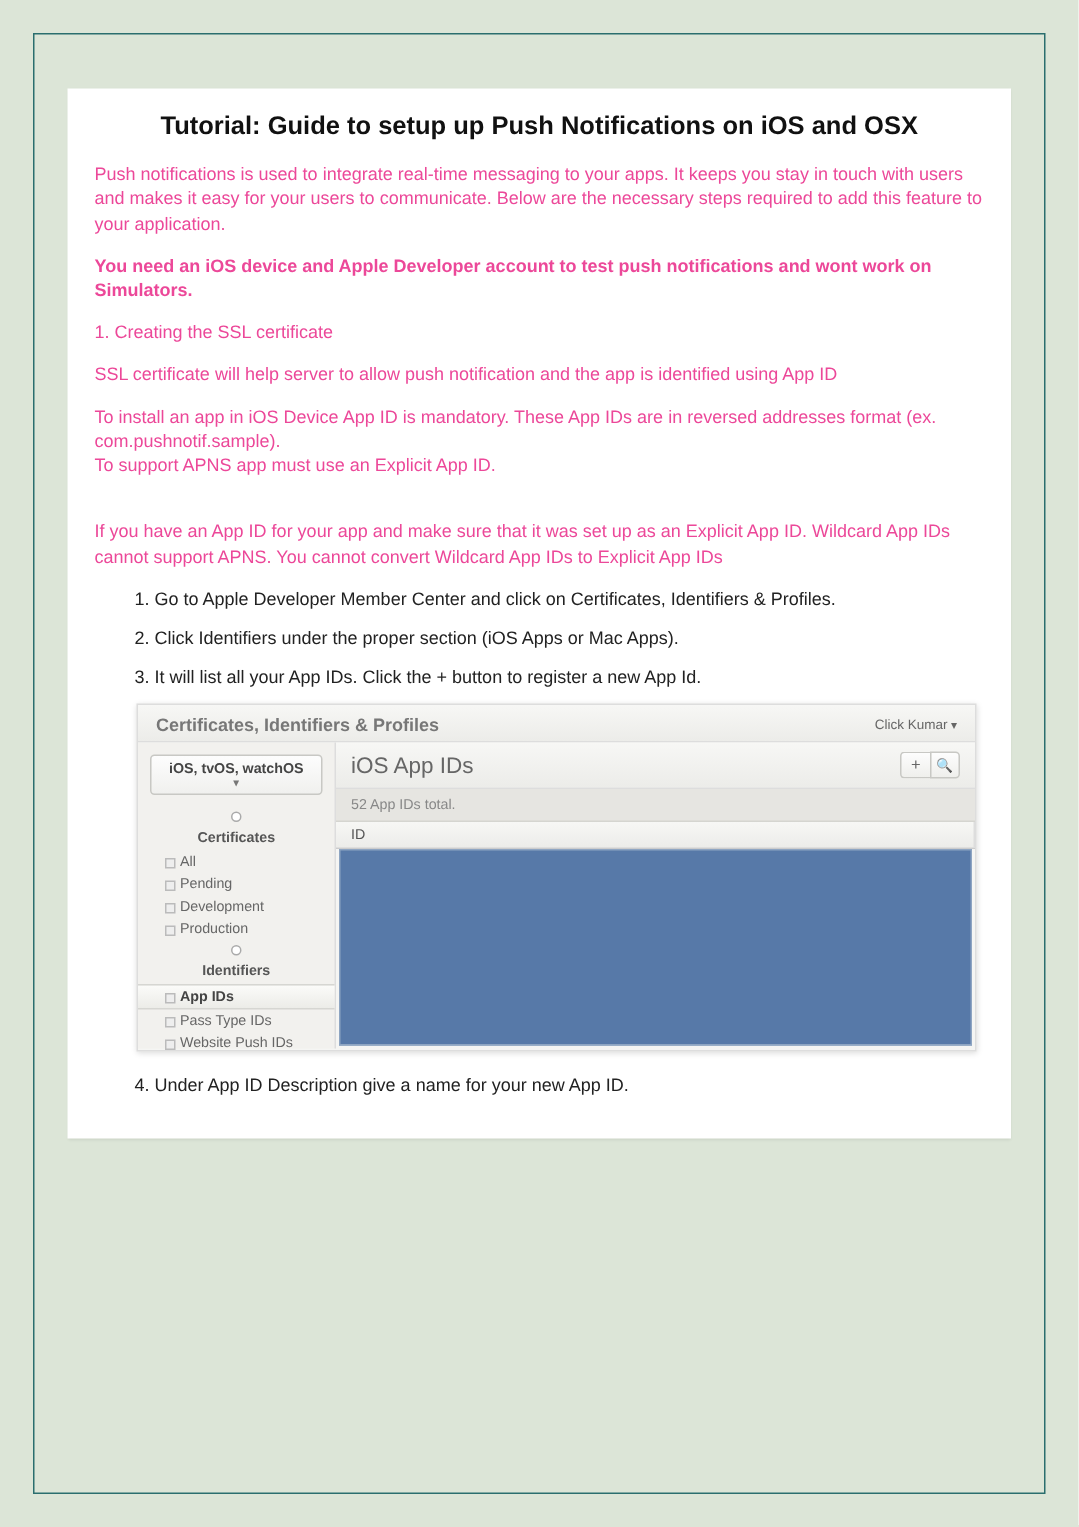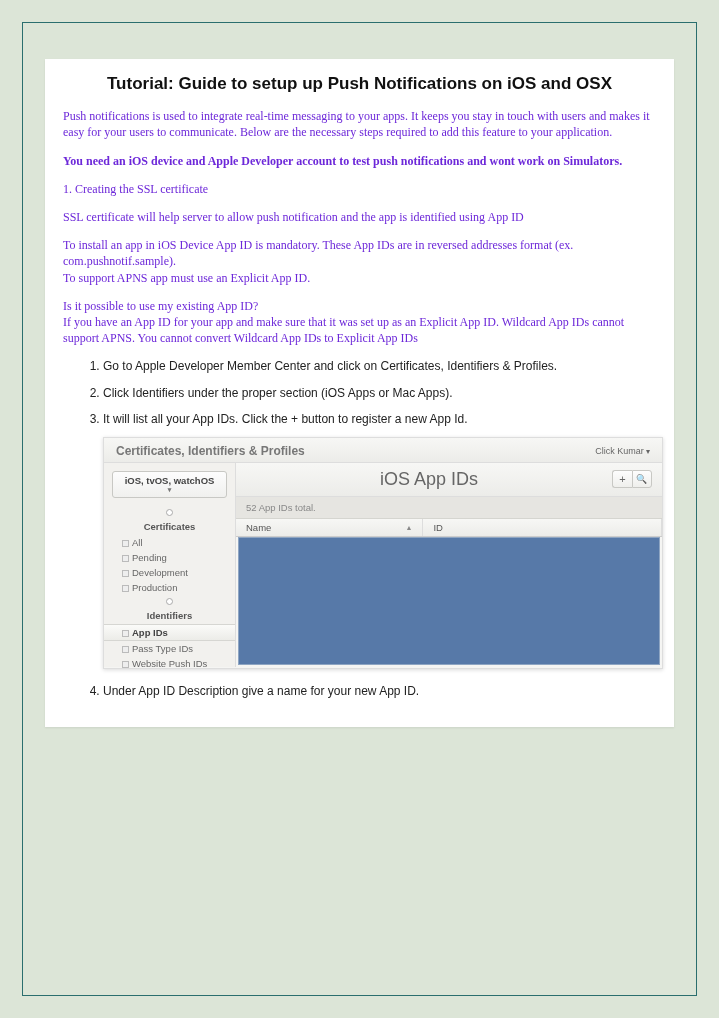--- a/index.html
+++ b/index.html
@@ -25,35 +25,34 @@
   .title {
     font-size: 17px;
     font-weight: bold;
     text-align: center;
     color: #111;
     line-height: 1.25;
     margin-bottom: 14px;
   }
   .para {
     font-size: 12px;
-    color: #6d28d9;
+    color: #ec4899;
     line-height: 1.35;
     margin-bottom: 12px;
-    font-family: Liberation Serif, serif;
   }
   .bold { font-weight: bold; }
   .ol {
     list-style: decimal;
     padding-left: 40px;
     font-size: 12px;
     color: #222;
   }
   .ol li { margin-bottom: 10px; line-height: 1.35; }
   .screenshot {
-    margin: 8px 0 14px 40px;
+    margin: 8px 0 14px 28px;
     background: #f5f5f3;
     border: 1px solid #ddd;
     box-shadow: 0 1px 4px rgba(0,0,0,0.15);
     width: 560px;
     height: 232px;
     font-family: "Lucida Grande", Helvetica, Arial, sans-serif;
     font-size: 10px;
     color: #555;
     overflow: hidden;
   }
@@ -124,21 +123,21 @@
   }
   .ss-main { flex: 1; display: flex; flex-direction: column; }
   .ss-main-header {
     display: flex;
     justify-content: space-between;
     align-items: center;
     padding: 6px 10px;
     background: linear-gradient(#f7f7f5,#ecece9);
     border-bottom: 1px solid #ddd;
   }
-  .ss-main-title { font-size: 18px; color: #666; flex: 1; text-align: center; }
+  .ss-main-title { font-size: 15px; color: #666; flex: 1; text-align: left; }
   .ss-toolbuttons { display: flex; gap: 0; }
   .ss-btn {
     width: 20px; height: 18px;
     background: linear-gradient(#fdfdfd,#efefec);
     border: 1px solid #c8c8c4;
     display: flex; align-items: center; justify-content: center;
     font-size: 11px; color: #666;
   }
   .ss-btn:first-child { border-radius: 3px 0 0 3px; border-right: none; }
   .ss-btn:last-child { border-radius: 0 3px 3px 0; }
@@ -178,21 +177,21 @@
 
     <p class="para">SSL certificate will help server to allow push notification and the app is identified using App ID</p>
 
 
     <p class="para">
       <span>To install an app in iOS Device App ID is mandatory. These App IDs are in reversed addresses format (ex. com.pushnotif.sample).</span><br>
       <span>To support APNS app must use an Explicit App ID.</span>
     </p>
 
     <p class="para">
-      <span>Is it possible to use my existing App ID?</span><br>
+      <br>
       <span>If you have an App ID for your app and make sure that it was set up as an Explicit App ID. Wildcard App IDs cannot support APNS. You cannot convert Wildcard App IDs to Explicit App IDs</span>
     </p>
 
 
     <ol class="ol">
       <li>Go to Apple Developer Member Center and click on Certificates, Identifiers &amp; Profiles.</li>
       <li>Click Identifiers under the proper section (iOS Apps or Mac Apps).</li>
       <li>It will list all your App IDs. Click the + button to register a new App Id.</li>
     </ol>
 
@@ -233,24 +232,20 @@
               <div class="ss-btn">
                   <span>+</span>
                 </div>
               <div class="ss-btn">
                   <span style="font-size:9px;">🔍</span>
                 </div>
             </div>
           </div>
           <div class="ss-count">52  App IDs total.</div>
           <div class="ss-cols">
-            <div class="ss-col name">
-              <span>Name</span>
-              <span class="sort">▲</span>
-            </div>
             <div class="ss-col id">ID</div>
           </div>
           <div class="ss-grid"></div>
         </div>
       </div>
     </div>
 
     <ol class="ol" start="4">
       <li>Under App ID Description give a name for your new App ID.</li>
     </ol>

